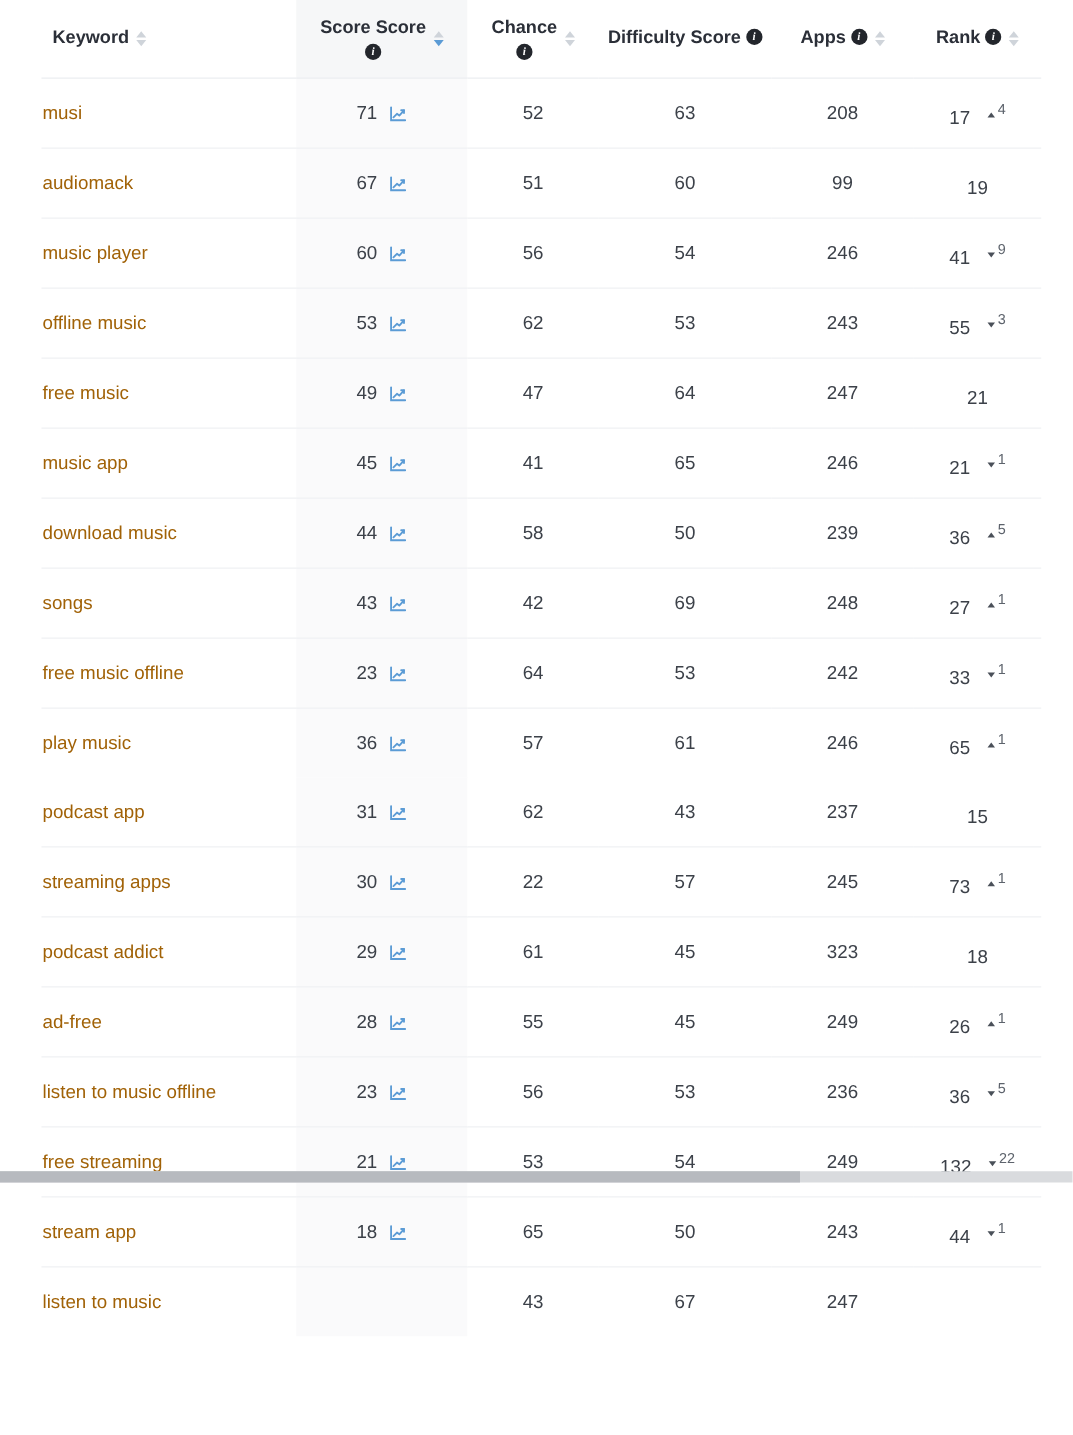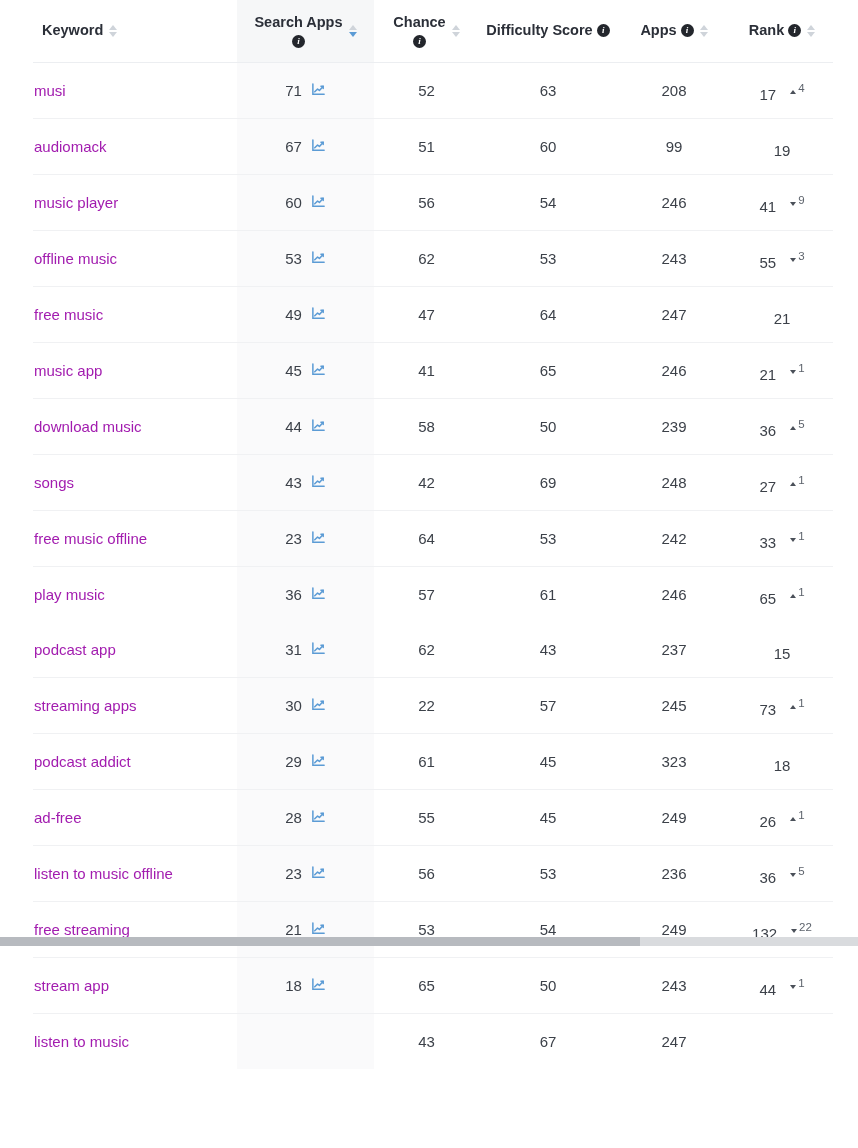--- a/index.html
+++ b/index.html
@@ -129,29 +129,29 @@
     font-size: 15px;
     color: #3c4149;
     text-align: center;
     background: #ffffff;
     border-bottom: 1px solid #f0f1f3;
     white-space: nowrap;
   }
   tbody td.kw-cell {
     text-align: left;
     padding-left: 1px;
-    color: #a21caf;
+    color: #a16207;
   }
   tbody td.hl { background: #fafafb; }
   tbody tr.no-divider td { border-bottom: none; }
   tbody tr:last-child td { border-bottom: none; }
 
   .score-wrap {
     display: inline-flex;
-    align-items: flex-start;
+    align-items: flex-end;
     gap: 9px;
   }
 
   .trend-icon { display: inline-block; line-height: 0; }
 
   
   .rank-wrap {
     display: inline-flex;
     align-items: flex-start;
     justify-content: center;
@@ -219,21 +219,21 @@
               <span class="sorter">
                   <i class="up"></i>
                   <i class="down"></i>
                 </span>
             </div>
           </th>
 
           <th class="hl">
             <div class="th-inner">
               <span class="th-text">
-                <span>Search Apps</span>
+                <span>Score Score</span>
                 <span class="info-badge block">i</span>
               </span>
               <span class="sorter desc">
                   <i class="up"></i>
                   <i class="down"></i>
                 </span>
             </div>
           </th>
 
           <th>

